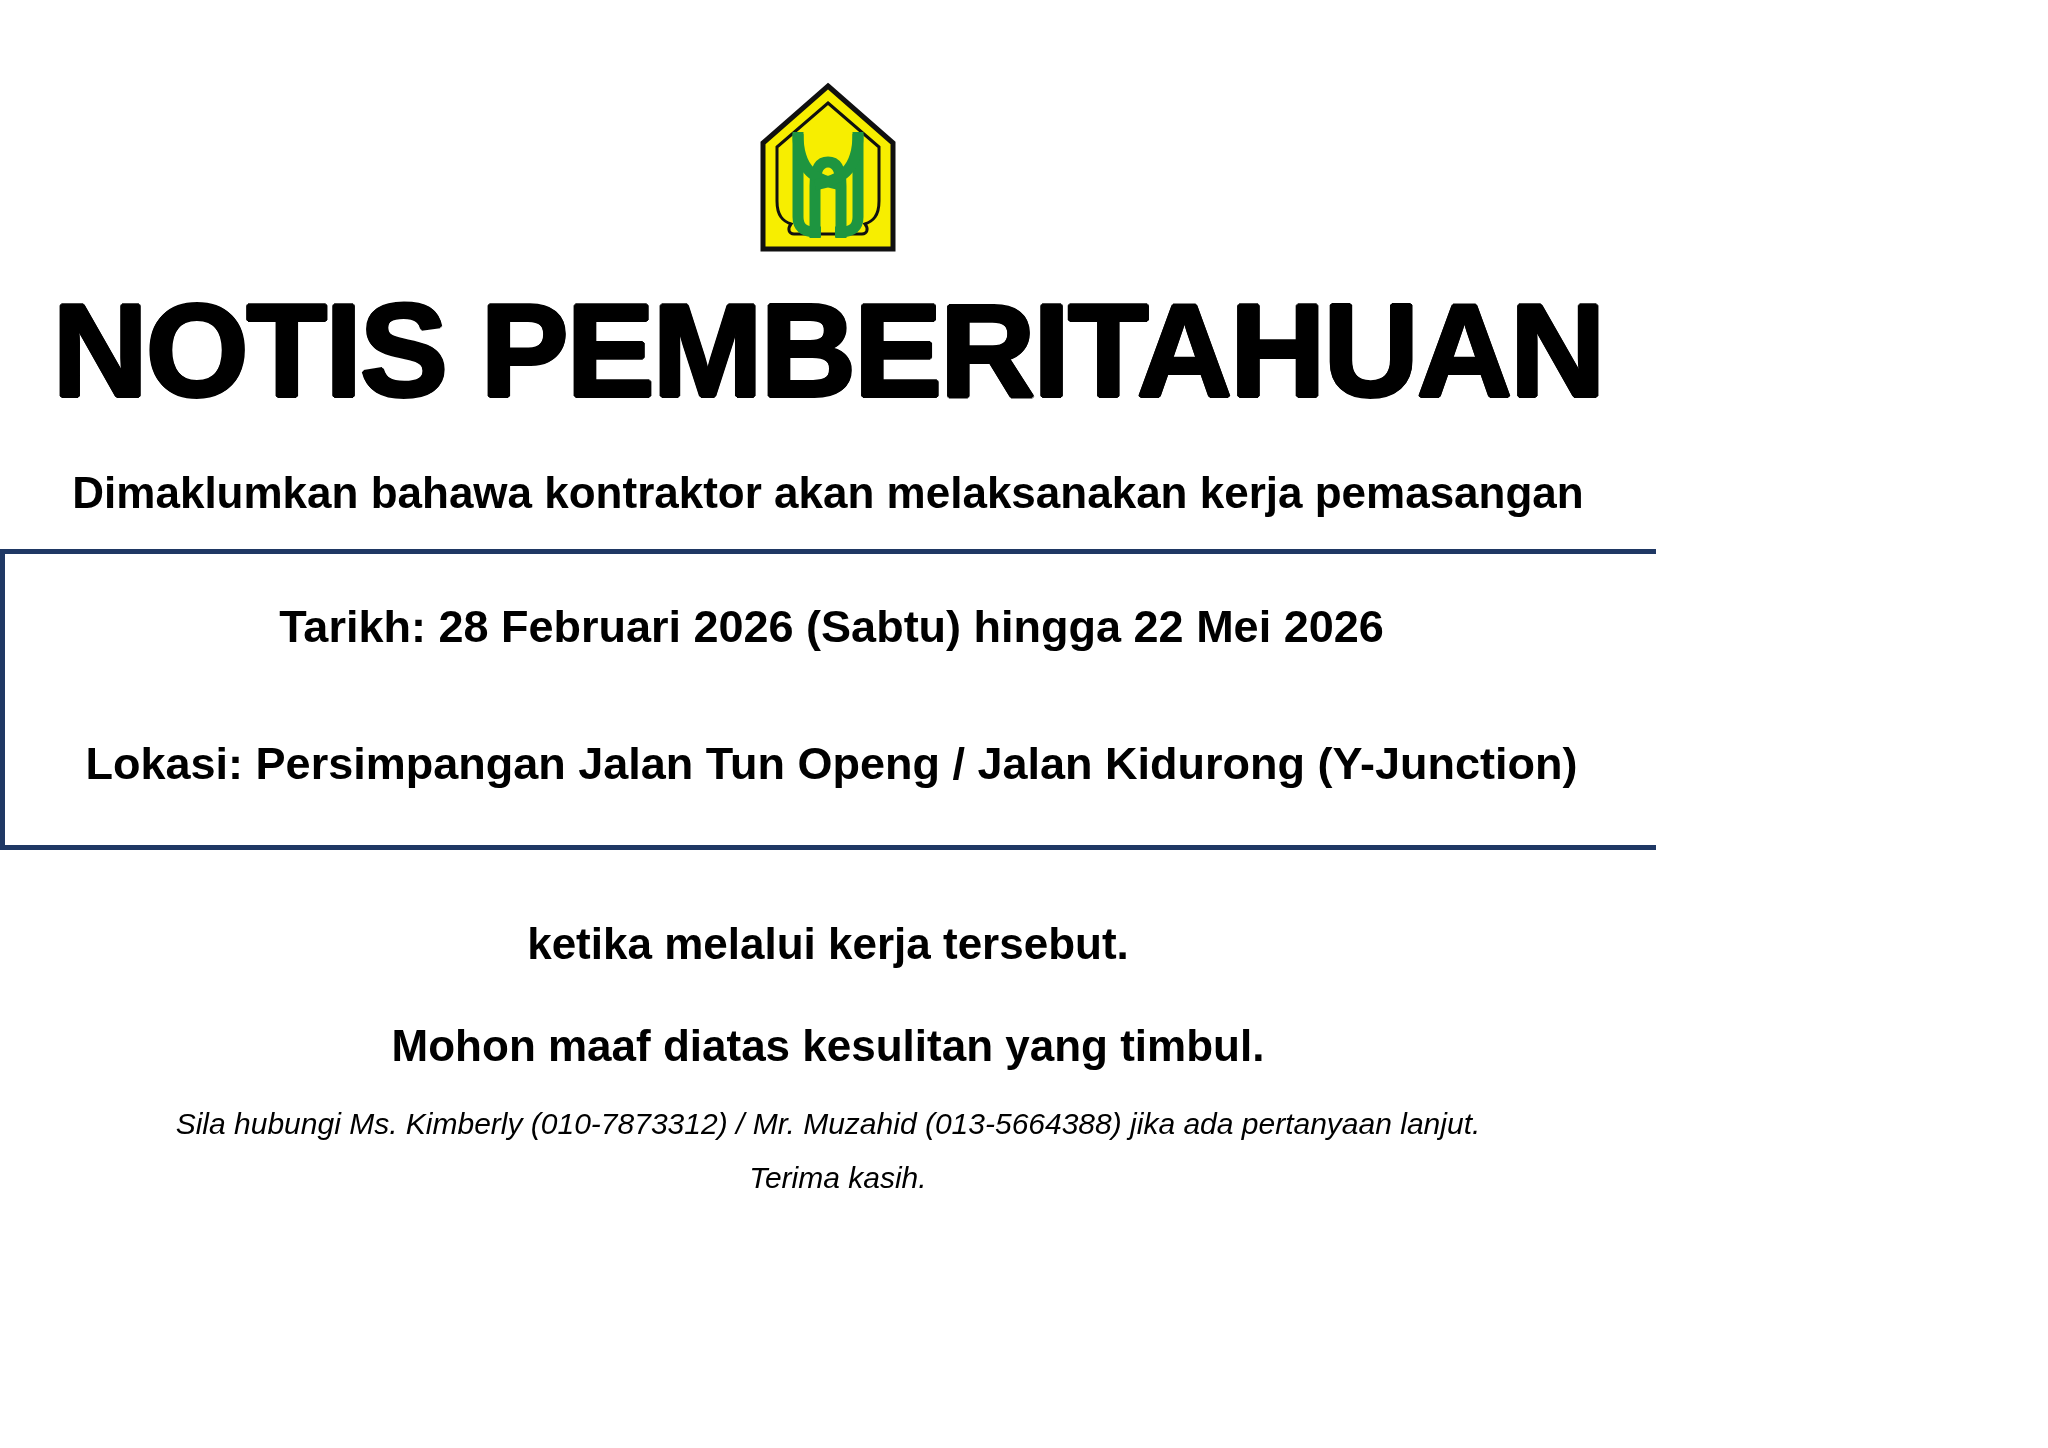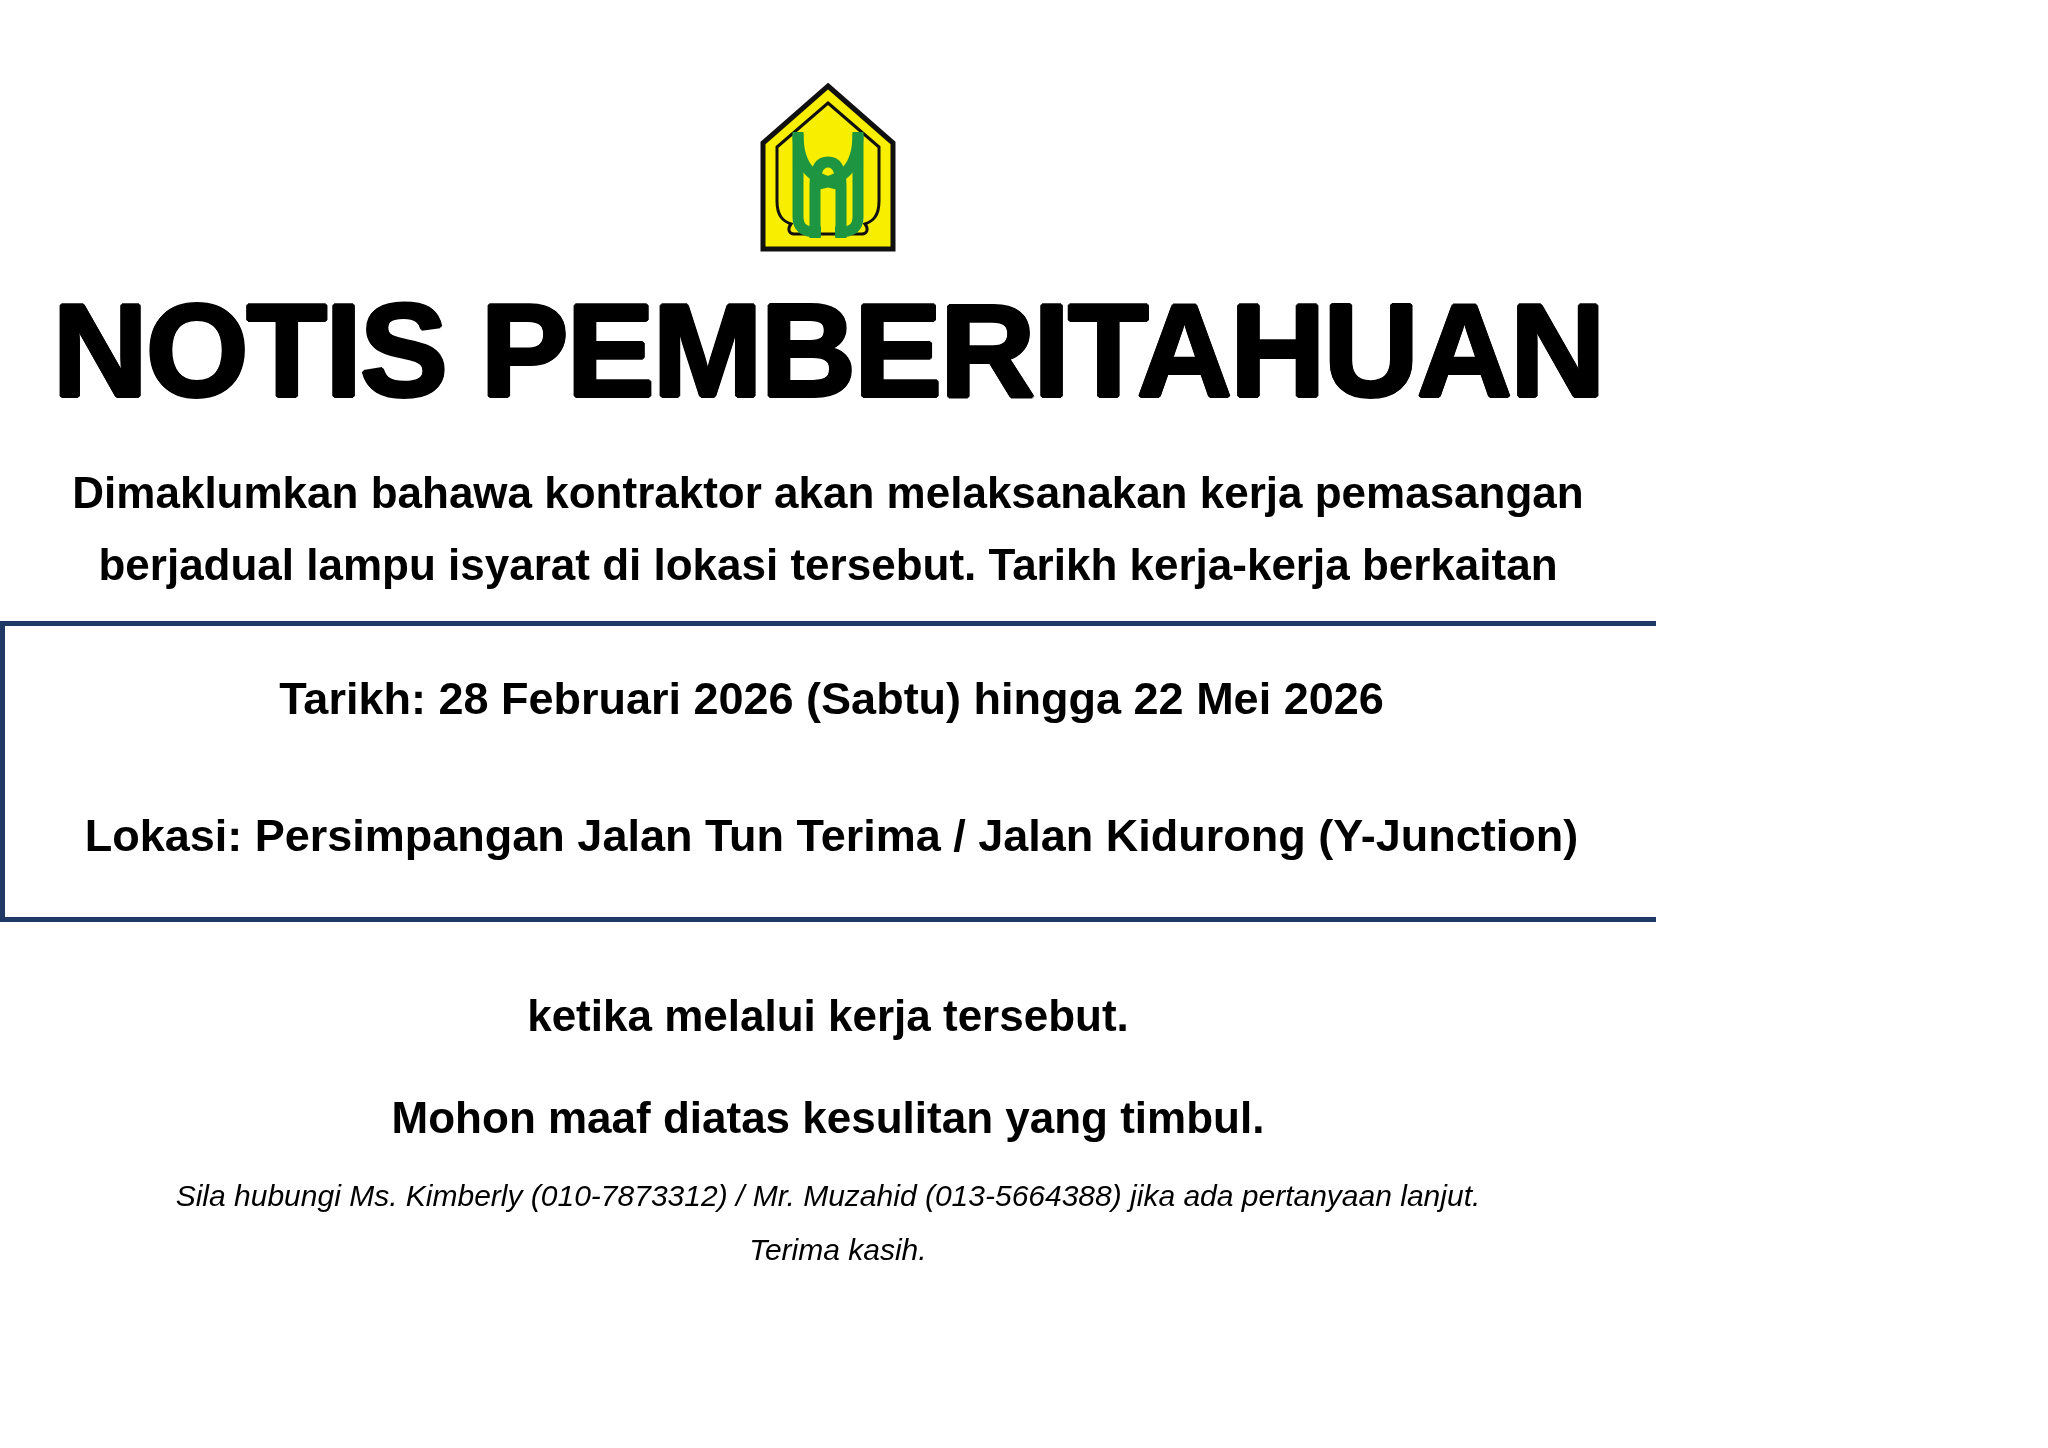--- a/index.html
+++ b/index.html
@@ -104,26 +104,25 @@
         <path d="M40 52 C40 90 58 98 83 103" stroke="#1e9540"></path>
         <path d="M100 52 C100 90 82 98 57 103" stroke="#1e9540"></path>
       </g>
     </svg>
   </div>
 
   <h1 class="title">NOTIS PEMBERITAHUAN</h1>
 
   <div class="intro">
     <div class="line">Dimaklumkan bahawa kontraktor akan melaksanakan kerja pemasangan</div>
-    <div class="line">berjadual lampu isyarat di lokasi tersebut. Tarikh kerja-kerja berkaitan</div>
   </div>
 
   <div class="details-box" style="border-color: rgb(31, 56, 100);">
     <div class="detail-line date">Tarikh: 28 Februari 2026 (Sabtu) hingga 22 Mei 2026</div>
-    <div class="detail-line location">Lokasi: Persimpangan Jalan Tun Terima / Jalan Kidurong (Y-Junction)</div>
+    <div class="detail-line location">Lokasi: Persimpangan Jalan Tun Openg / Jalan Kidurong (Y-Junction)</div>
   </div>
 
   <div class="advisory">
     <div class="line">ketika melalui kerja tersebut.</div>
   </div>
 
   <div class="apology">Mohon maaf diatas kesulitan yang timbul.</div>
 
   <div class="contact">Sila hubungi Ms. Kimberly (010-7873312) / Mr. Muzahid (013-5664388) jika ada pertanyaan lanjut.</div>
 

